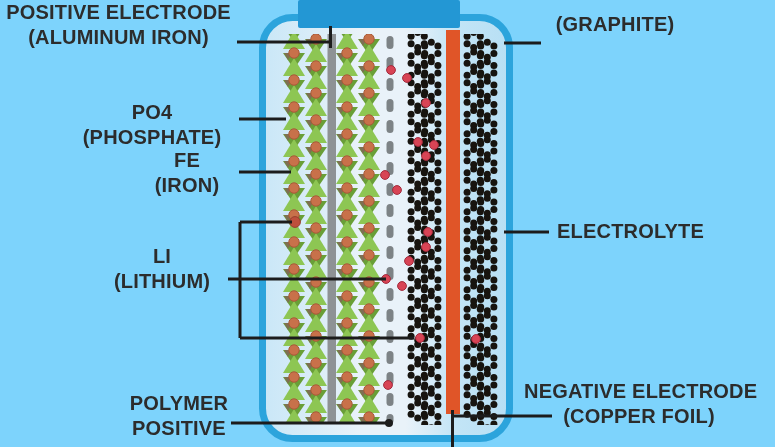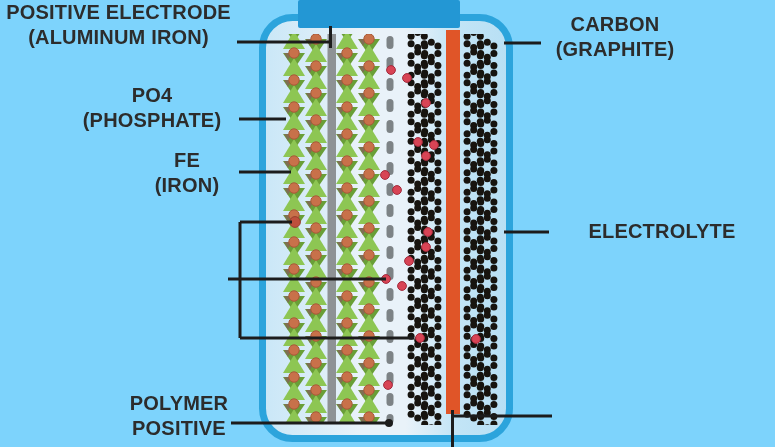--- a/index.html
+++ b/index.html
@@ -8,21 +8,21 @@
     background:#7dd3fc;
     font-family:"Liberation Sans", sans-serif;
   }
   svg.art{position:absolute;left:0;top:0;}
   .lbl{
     position:absolute;text-align:center;color:#2C2C2C;
     font-size:20px;line-height:25px;font-weight:600;letter-spacing:.2px;
     white-space:nowrap;
   }
   .lbl span{display:block;}
-  .lbl-left-align{text-align:center;}
+  .lbl-left-align{text-align:left;}
 </style>
 </head>
 <body>
 
 <div class="stage">
 
   <svg class="art" width="775" height="447" viewBox="0 0 775 447">
     <defs>
       <linearGradient id="caseGrad" x1="0" y1="0" x2="1" y2="0">
         <stop offset="0" stop-color="#C9E7F7"></stop>
@@ -836,39 +836,46 @@
       <path d="M504,232 H549"></path>
       <path d="M453,416 H552 M452.5,410 V447"></path>
     </g>
   </svg>
 
   <div class="lbl" style="left:0;top:7;width:237px">
     <span>POSITIVE ELECTRODE</span>
     <span>(ALUMINUM IRON)</span>
   </div>
 
-  <div class="lbl" style="left:62px;top:83px;width:180px">
+  <div class="lbl" style="left:62px;top:100px;width:180px">
     <span>PO4</span>
     <span>(PHOSPHATE)</span>
   </div>
 
   <div class="lbl" style="left:97px;top:148px;width:180px">
     <span>FE</span>
     <span>(IRON)</span>
   </div>
 
+  <div class="lbl" style="left:72px;top:244px;width:180px">
+    <span>LI</span>
+    <span>(LITHIUM)</span>
+  </div>
 
   <div class="lbl" style="left:84px;top:391px;width:190px">
     <span>POLYMER</span>
     <span>POSITIVE</span>
   </div>
 
   <div class="lbl" style="left:540px;top:12px;width:150px">
-    <span>CARBON</span>
     <span>(GRAPHITE)</span>
   </div>
 
   <div class="lbl lbl-left-align" style="left:557px;top:219px;width:210px">
     <span>ELECTROLYTE</span>
   </div>
 
+  <div class="lbl" style="left:524px;top:379px;width:230px">
+    <span>NEGATIVE ELECTRODE</span>
+    <span>(COPPER FOIL)</span>
+  </div>
 
 </div>
 
 </body></html>

